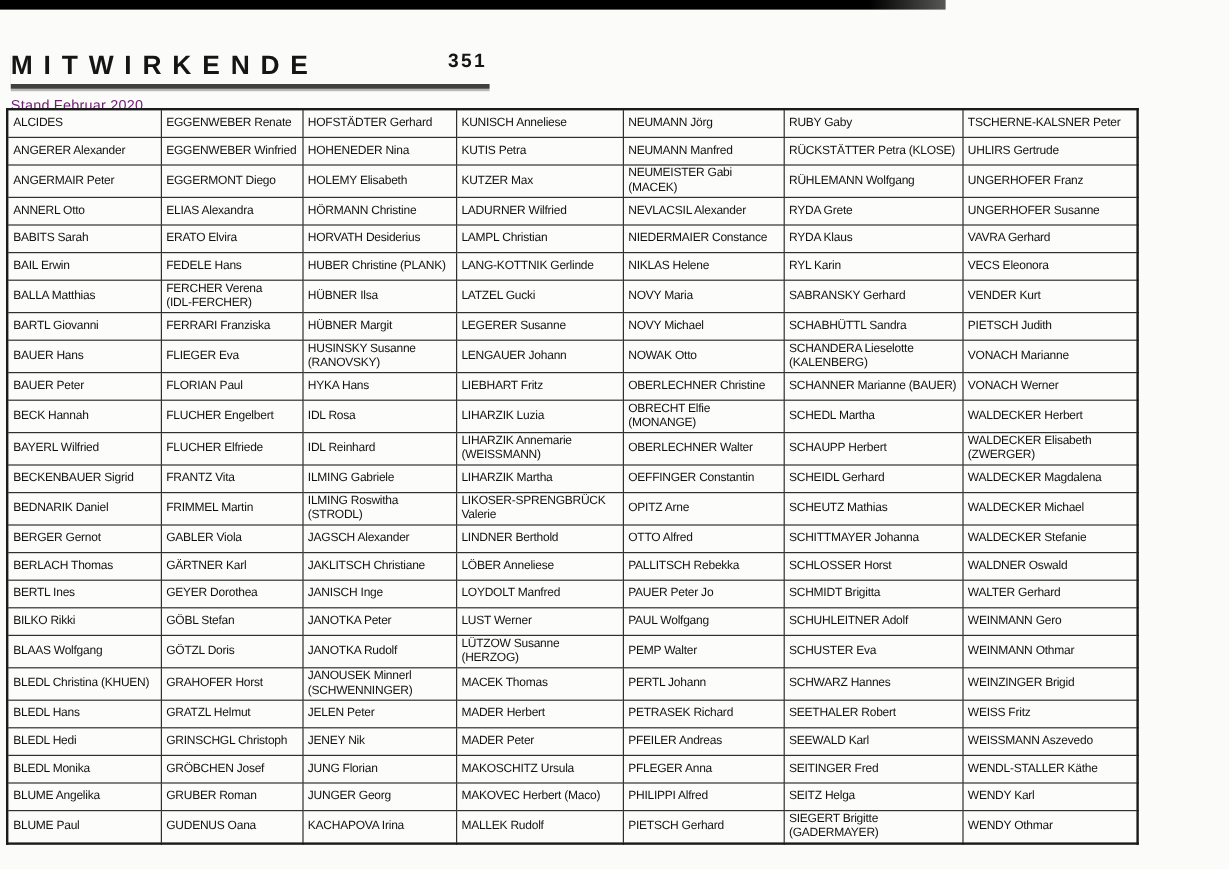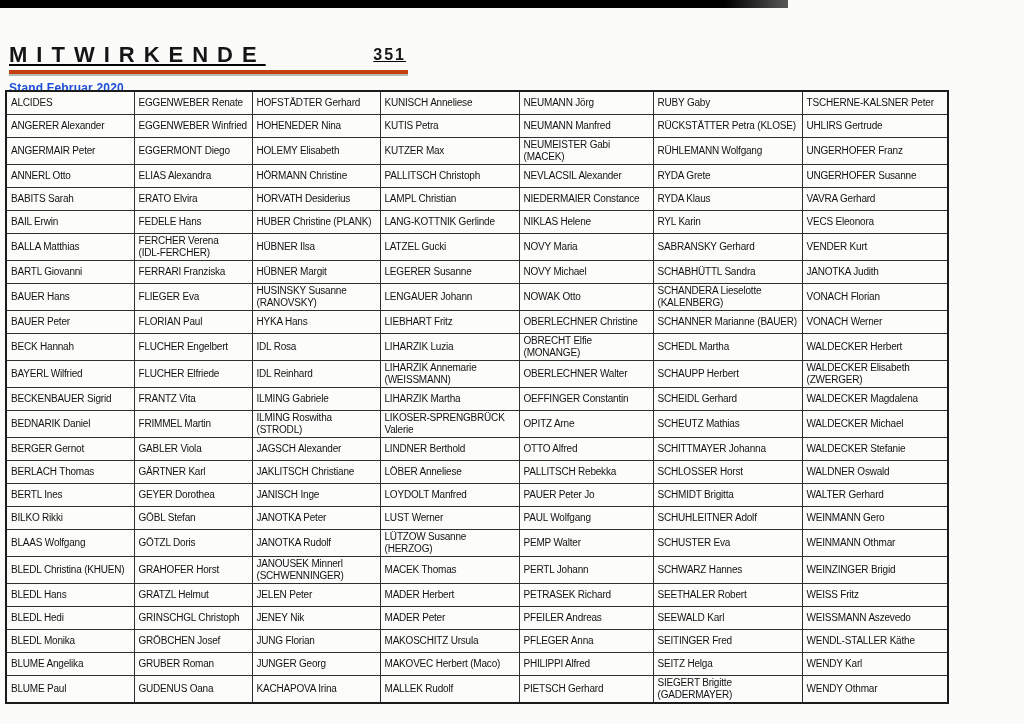--- a/index.html
+++ b/index.html
@@ -8,36 +8,35 @@
     background:#fbfbf9;
     font-family:"Liberation Sans", sans-serif;
   }
   
   .topbar {
     position:absolute; top:0; left:0; width:788px; height:8px;
     background:linear-gradient(to right,#000 0%,#000 92%,rgba(0,0,0,.65) 100%);
   }
   .header { position:absolute; left:9px; top:44px; }
   .title-row {
-    display:flex; justify-content:space-between; align-items:center;
+    display:flex; justify-content:space-between; align-items:flex-start;
     width:399px; padding-bottom:4px;
-    border-bottom:4px solid #c2410c;
+    border-bottom:4px solid #404040;
     box-shadow:0 2px 0 rgba(60,60,60,.35);
-    text-decoration:underline;
   }
   .doc-title {
     margin:0; font-size:22px; font-weight:bold; letter-spacing:9px;
     color:#151515; line-height:1; white-space:nowrap;
   }
   .page-num {
     font-size:16px; font-weight:bold; color:#151515; line-height:1;
     letter-spacing:2px; padding-right:2px;
   }
   .status-line {
-    margin-top:7px; font-size:12px; font-weight:bold; color:#1d4ed8;
+    margin-top:7px; font-size:12px; font-weight:normal; color:#701a75;
     letter-spacing:.2px;
   }
   table.names {
     position:absolute; left:5px; top:90px; width:942px;
     border-collapse:collapse; table-layout:fixed;
     border:2px solid #1b1b1b;
     background:#fcfcfb;
   }
   table.names td {
     border:1.6px solid #303030;
@@ -96,21 +95,21 @@
         <td>KUTZER Max</td>
         <td>NEUMEISTER Gabi
 (MACEK)</td>
         <td>RÜHLEMANN Wolfgang</td>
         <td>UNGERHOFER Franz</td>
       </tr>
       <tr>
         <td>ANNERL Otto</td>
         <td>ELIAS Alexandra</td>
         <td>HÖRMANN Christine</td>
-        <td>PALLITSCH Christoph</td>
+        <td>LADURNER Wilfried</td>
         <td>NEVLACSIL Alexander</td>
         <td>RYDA Grete</td>
         <td>UNGERHOFER Susanne</td>
       </tr>
       <tr>
         <td>BABITS Sarah</td>
         <td>ERATO Elvira</td>
         <td>HORVATH Desiderius</td>
         <td>LAMPL Christian</td>
         <td>NIEDERMAIER Constance</td>
@@ -136,32 +135,32 @@
         <td>SABRANSKY Gerhard</td>
         <td>VENDER Kurt</td>
       </tr>
       <tr>
         <td>BARTL Giovanni</td>
         <td>FERRARI Franziska</td>
         <td>HÜBNER Margit</td>
         <td>LEGERER Susanne</td>
         <td>NOVY Michael</td>
         <td>SCHABHÜTTL Sandra</td>
-        <td>JANOTKA Judith</td>
+        <td>PIETSCH Judith</td>
       </tr>
       <tr>
         <td>BAUER Hans</td>
         <td>FLIEGER Eva</td>
         <td>HUSINSKY Susanne
 (RANOVSKY)</td>
         <td>LENGAUER Johann</td>
         <td>NOWAK Otto</td>
         <td>SCHANDERA Lieselotte
 (KALENBERG)</td>
-        <td>VONACH Florian</td>
+        <td>VONACH Marianne</td>
       </tr>
       <tr>
         <td>BAUER Peter</td>
         <td>FLORIAN Paul</td>
         <td>HYKA Hans</td>
         <td>LIEBHART Fritz</td>
         <td>OBERLECHNER Christine</td>
         <td>SCHANNER Marianne (BAUER)</td>
         <td>VONACH Werner</td>
       </tr>

